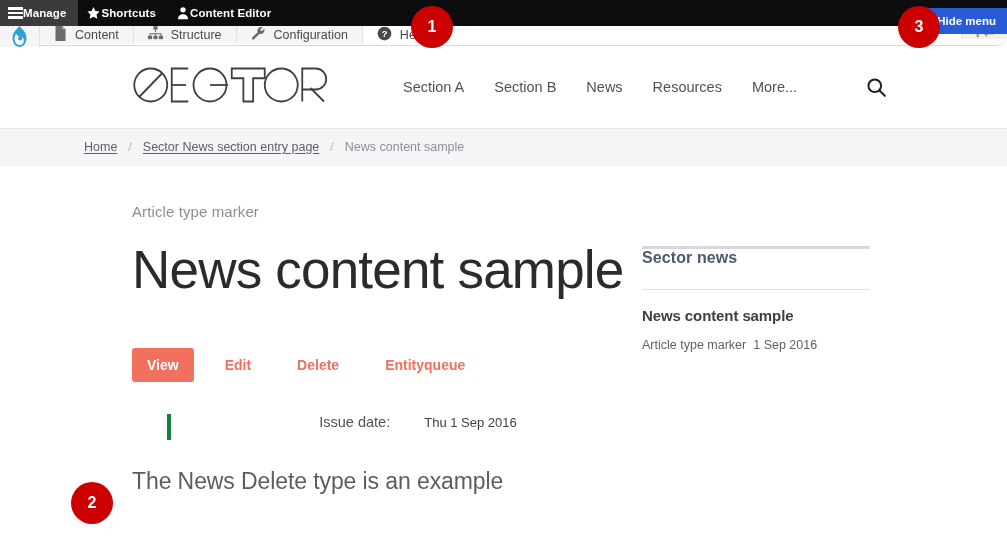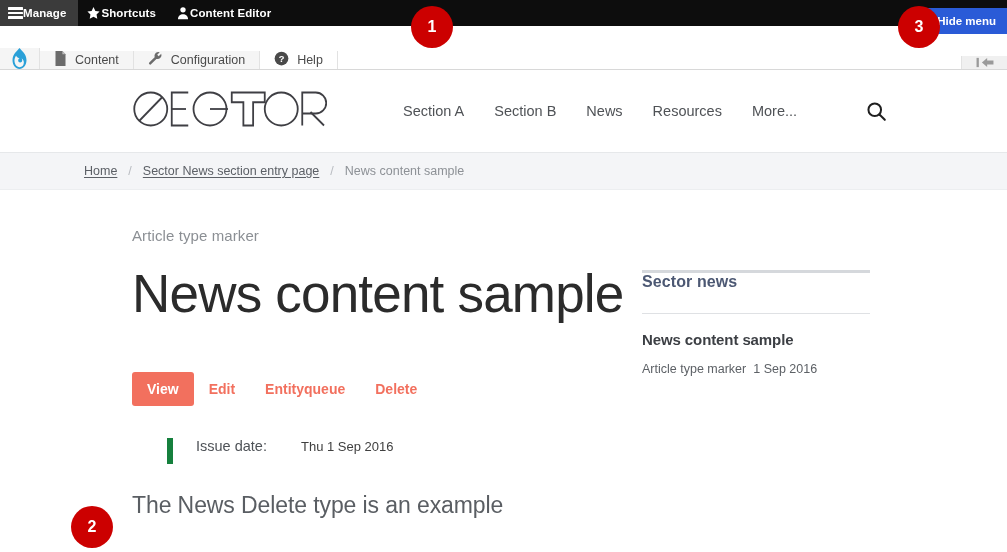--- a/index.html
+++ b/index.html
@@ -57,26 +57,27 @@
     display: flex;
     align-items: center;
     cursor: pointer;
     border: none;
     font-family: inherit;
   }
 
   
   #admin-tray {
     position: relative;
-    height: 44px;
+    height: 20px;
     background: #ffffff;
     border-bottom: 1px solid #d8d8d8;
     display: flex;
-    align-items: flex-end;
+    align-items: flex-start;
     z-index: 30;
+    border-radius: 13px;
   }
   #drupal-logo-cell {
     width: 40px;
     display: flex; align-items: center; justify-content: center;
     background: #f5f5f5;
     border-right: 1px solid #e2e2e2;
     cursor: pointer;
   }
   .tray-item {
     display: flex;
@@ -169,21 +170,21 @@
     font-size: 53px;
     font-weight: normal;
     letter-spacing: -0.8px;
     margin-top: 22px;
     line-height: 1.05;
   }
 
   #local-tasks {
     display: flex;
     align-items: flex-start;
-    gap: 0;
+    gap: 16px;
     margin-top: 50px;
   }
   .task {
     font-size: 14px;
     font-weight: bold;
     color: #f2705e;
     padding: 9px 15px;
     text-decoration: none;
     border-radius: 3px;
     cursor: pointer;
@@ -191,24 +192,25 @@
   }
   .task.is-active {
     background: #f2705e;
     color: #ffffff;
   }
 
   #issue-date-row {
     margin-top: 32px;
     margin-left: 35px;
     padding-left: 23px;
-    border-left: 6px solid #15803d;
+    border-left: 4px solid #15803d;
     display: flex;
     align-items: baseline;
     height: 26px;
+    justify-content: center;
   }
   .field-label { color: #4e5257; font-size: 14.5px; width: 105px; flex: 0 0 auto; }
   .field-value { color: #404040; font-size: 13px; }
 
   #article-body {
     margin-top: 25px;
     color: #5a5e63;
     font-size: 23px;
     line-height: 1.45;
     letter-spacing: -0.1px;
@@ -313,20 +315,32 @@
   <div class="tray-item">
     <span>
       <svg width="13" height="15" viewBox="0 0 20 24" aria-hidden="true">
         <path fill="#6b6b6b" d="M2 0h11l5 5v19H2z"></path>
         <path fill="#bdbdbd" d="M13 0l5 5h-5z"></path>
       </svg>
     </span>
     <span>Content</span>
   </div>
 
+  <div class="tray-item">
+    <span>
+      <svg width="15" height="14" viewBox="0 0 22 20" aria-hidden="true">
+        <rect x="8" y="0" width="6" height="5" fill="#6b6b6b"></rect>
+        <rect x="0" y="14" width="6" height="5" fill="#6b6b6b"></rect>
+        <rect x="8" y="14" width="6" height="5" fill="#6b6b6b"></rect>
+        <rect x="16" y="14" width="6" height="5" fill="#6b6b6b"></rect>
+        <path stroke="#6b6b6b" stroke-width="1.6" fill="none" d="M11 5v4M3 14v-3h16v3M11 11v3"></path>
+      </svg>
+    </span>
+    <span>Structure</span>
+  </div>
 
   <div class="tray-item">
     <span>
       <svg width="15" height="15" viewBox="0 0 24 24" aria-hidden="true">
         <path fill="#6b6b6b" d="M21.2 4.2l-4.1 4.1-2.4-2.4 4.1-4.1a6.5 6.5 0 00-8.2 8.1L2.4 18.1a2 2 0 102.8 2.8l8.2-8.2a6.5 6.5 0 007.8-8.5z"></path>
       </svg>
     </span>
     <span>Configuration</span>
   </div>
 
@@ -403,22 +417,22 @@
 
   <div id="main-col">
 
     <div id="article-kicker">Article type marker</div>
 
     <h1 id="article-title">News content sample</h1>
 
     <div id="local-tasks">
       <a class="task is-active" href="#">View</a>
       <a class="task" href="#">Edit</a>
+      <a class="task" href="#">Delete</a>
       <a class="task" href="#">Entityqueue</a>
-      <a class="task" href="#">Delete</a>
     </div>
 
     <div id="issue-date-row">
       <span class="field-label">Issue date:</span>
       <span class="field-value">Thu 1 Sep 2016</span>
     </div>
 
     <p id="article-body">The News Delete type is an example</p>
   </div>
 

